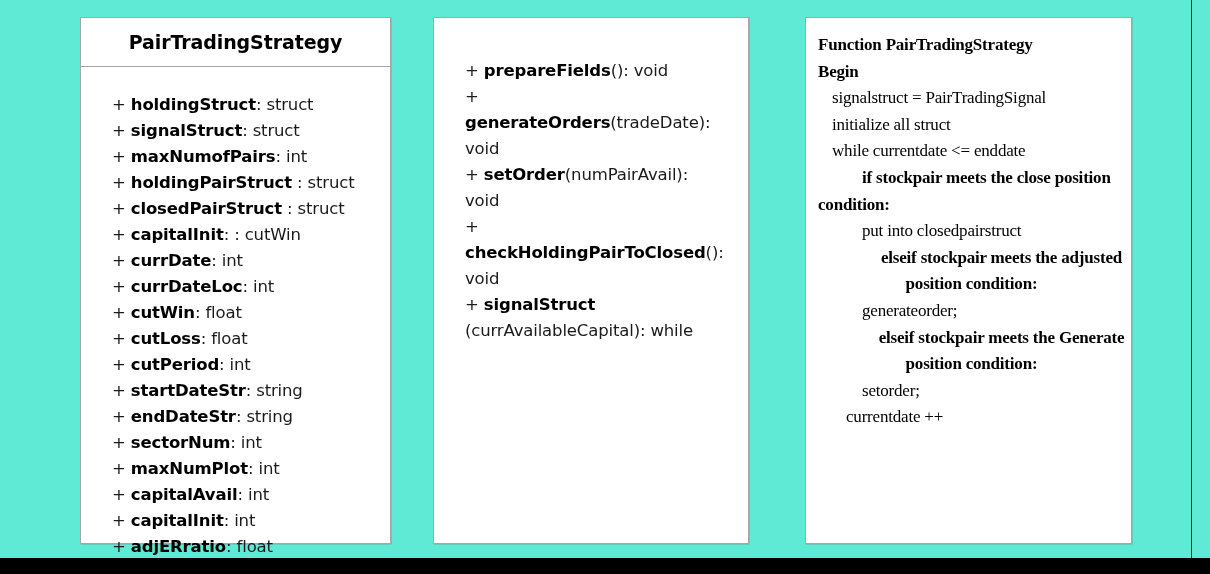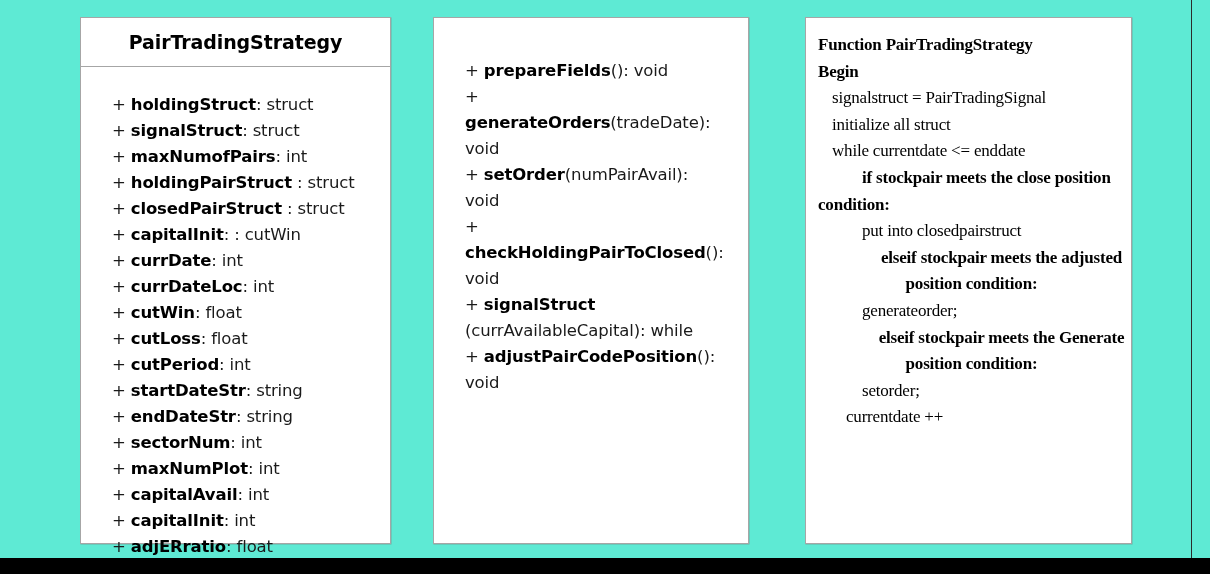--- a/index.html
+++ b/index.html
@@ -182,21 +182,20 @@
       </ul>
   </div>
 
   <div class="uml-box" id="box-methods">
     <ul class="member-list" id="method-list">
         <li class="member"><span class="plus">+</span> <span class="mname">prepareFields</span><span class="mtype">(): void</span></li>
         <li class="member"><span class="plus">+</span> <span class="mname">generateOrders</span><span class="mtype">(tradeDate): void</span></li>
         <li class="member"><span class="plus">+</span> <span class="mname">setOrder</span><span class="mtype">(numPairAvail): void</span></li>
         <li class="member"><span class="plus">+</span> <span class="mname">checkHoldingPairToClosed</span><span class="mtype">(): void</span></li>
         <li class="member"><span class="plus">+</span> <span class="mname">signalStruct</span><span class="mtype"> (currAvailableCapital): while</span></li>
-        <li class="member"><span class="plus">+</span> <span class="mname">adjustPairCodePosition</span><span class="mtype">(): void</span></li>
       </ul>
   </div>
 
   <div class="uml-box" id="box-pseudocode">
     <ul class="code-list" id="code-list">
         <li class="code-line ind-0 bold">Function PairTradingStrategy</li>
         <li class="code-line ind-0 bold">Begin</li>
         <li class="code-line ind-1">signalstruct = PairTradingSignal</li>
         <li class="code-line ind-1">initialize all struct</li>
         <li class="code-line ind-1">while currentdate &lt;= enddate</li>

